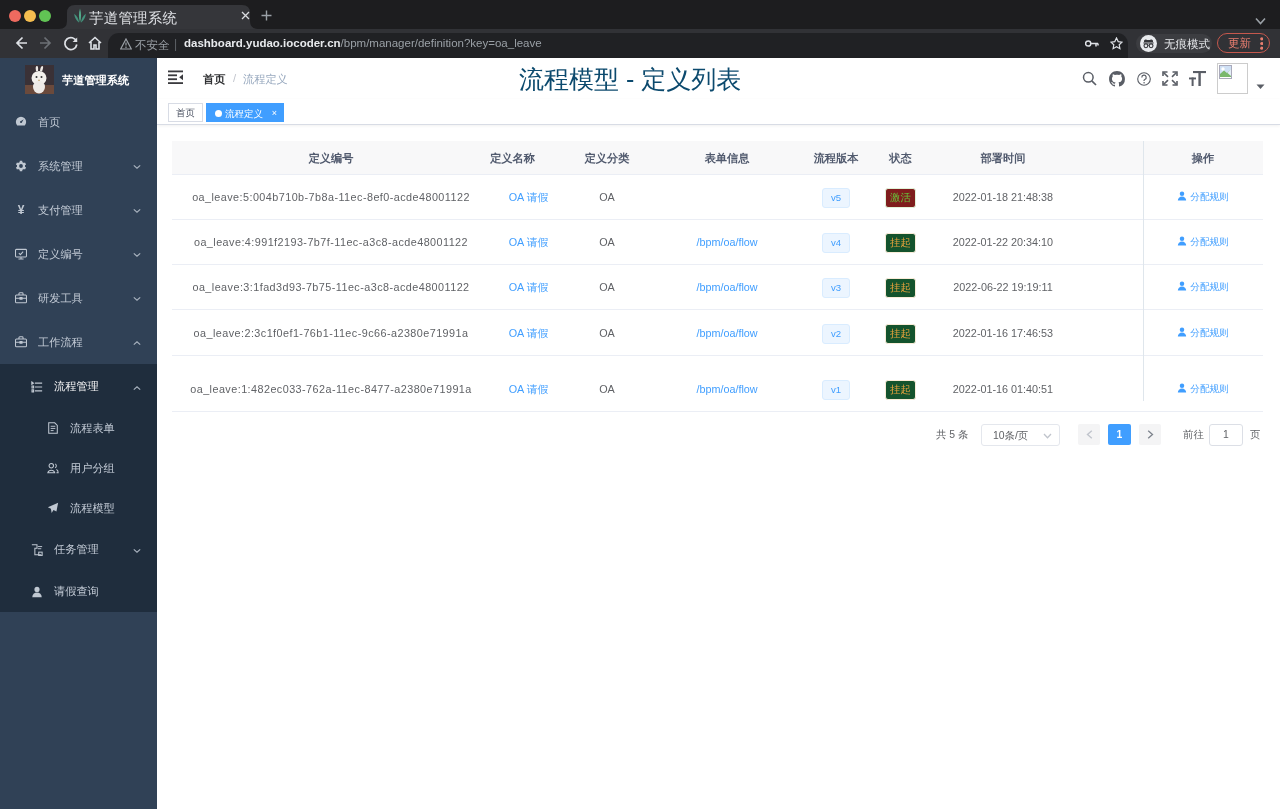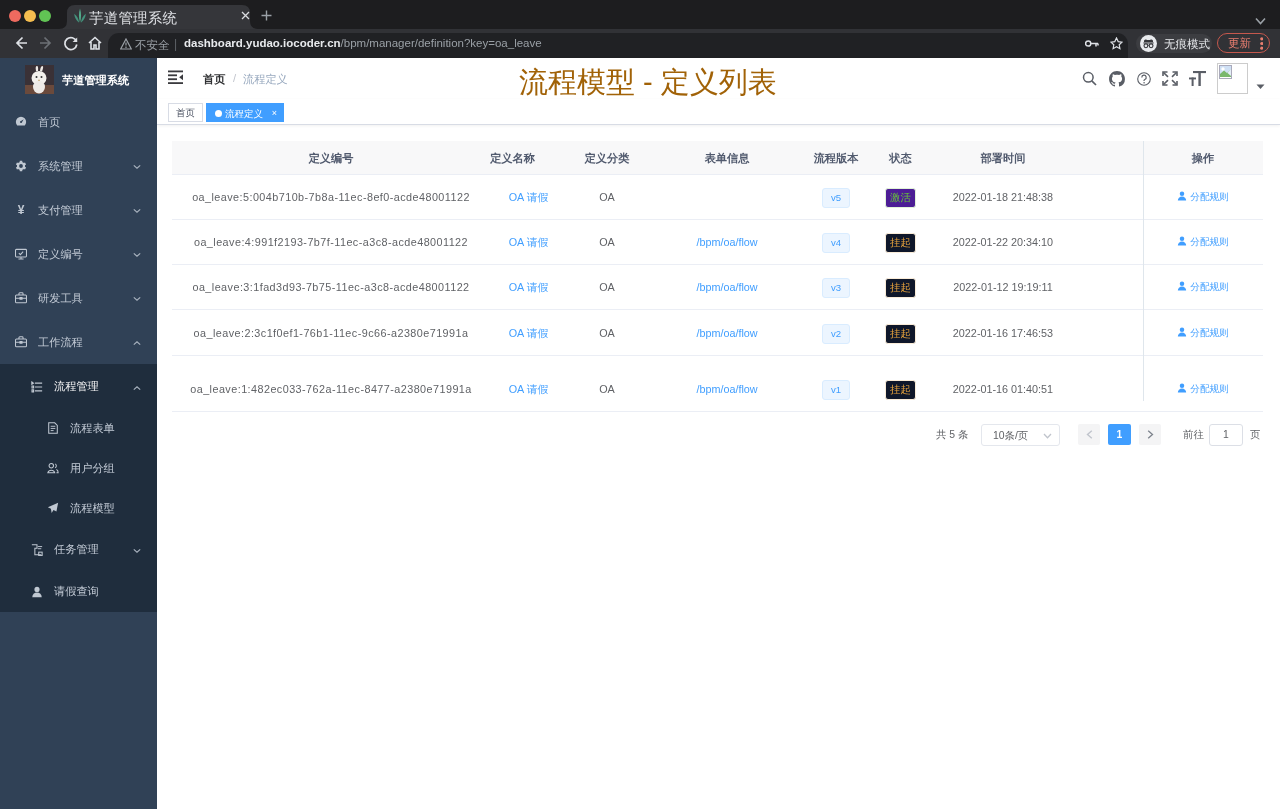--- a/index.html
+++ b/index.html
@@ -18,31 +18,31 @@
 #sidebar { left:0; top:58px; width:157px; height:751px; background:#304156; }
 #submenu { left:0; top:306px; width:157px; height:248px; background:#1f2d3d; }
 .mi { left:0; width:157px; height:44px; line-height:44px; color:#c3cbd6; font-size:11.2px; }
 .mi .txt { position:absolute; left:38px; top:0; }
 .mi .ic { position:absolute; left:15px; top:50%; margin-top:-6px; width:12px; height:12px; line-height:0; display:block; }
 .mi .arr { position:absolute; right:16px; top:50%; margin-top:-3px; width:8px; height:8px; }
 
 #navbar { left:157px; top:58px; width:1123px; height:41px; background:#fff; box-shadow:0 1px 4px rgba(0,21,41,.08); }
 #tagsbar { left:157px; top:99px; width:1123px; height:26px; background:#fff; border-bottom:1px solid #d8dce5; box-shadow:0 1px 3px 0 rgba(0,0,0,.06); }
 .tag { top:4px; height:19px; line-height:17px; font-size:9.5px; border:1px solid #d8dce5; background:#fff; color:#495060; padding:0 7px; position:absolute; }
-#redtitle { left:519px; top:63px; width:260px; font-size:29px; font-weight:500; color:#a16207; white-space:nowrap; }
+#redtitle { left:519px; top:63px; width:260px; font-size:25px; font-weight:500; color:#0c4a6e; white-space:nowrap; }
 
 #tablewrap { left:172px; top:141px; width:1091px; height:260px; font-size:10.8px; color:#606266; }
 .th { position:absolute; top:0; height:34px; line-height:34px; text-align:center; font-weight:bold; color:#515a6e; font-size:11.2px; }
 .row { position:absolute; left:0; width:1091px; height:45px; border-bottom:1px solid #ebeef5; }
 .cell { position:absolute; top:0; height:44px; line-height:44px; text-align:center; white-space:nowrap; }
 .link { color:#409eff; }
 .etag { display:inline-block; height:20px; line-height:18px; padding:0 6.5px; border-radius:3px; font-size:9.6px; border:1px solid; }
 .tblue { background:#ecf5ff; border-color:#d9ecff; color:#409eff; padding:0 8px; }
-.tgreen { background:#4c1d95; border-color:#e1f3d8; color:#67c23a; font-size:10.4px; padding:0 4px; }
-.tyellow { background:#0f172a; border-color:#faecd8; color:#e6a23c; font-size:10.4px; padding:0 4px; }
+.tgreen { background:#7f1d1d; border-color:#e1f3d8; color:#67c23a; font-size:10.4px; padding:0 4px; }
+.tyellow { background:#14532d; border-color:#faecd8; color:#e6a23c; font-size:10.4px; padding:0 4px; }
 
 #pager { top:424px; height:22px; font-size:10.4px; color:#606266; }
 .pbtn { position:absolute; top:0; width:22px; height:21px; border-radius:2px; background:#f4f4f5; text-align:center; line-height:21px; }
 </style>
 </head>
 <body>
 
 <div class="abs" id="tabstrip">
   <div class="abs light" style="left:9px; background:#ee6a5f;"></div>
   <div class="abs light" style="left:24px; background:#f5bd4f;"></div>
@@ -337,21 +337,21 @@
           <path d="M1 11.5 a5 5 0 0 1 10 0 z" fill="#409eff"></path>
         </svg>分配规则</div>
     </div>
     <div class="row" style="top:124.4px;">
       <div class="cell" style="left:0;width:318px;letter-spacing:0.45px;">oa_leave:3:1fad3d93-7b75-11ec-a3c8-acde48001122</div>
       <div class="cell link" style="left:318px;width:77px;">OA 请假</div>
       <div class="cell" style="left:395px;width:80px;">OA</div>
       <div class="cell link" style="left:475px;width:160px;">/bpm/oa/flow</div>
       <div class="cell" style="left:635px;width:58px;"><span class="etag tblue">v3</span></div>
       <div class="cell" style="left:693px;width:71px;"><span class="etag tyellow">挂起</span></div>
-      <div class="cell" style="left:764px;width:134px;">2022-01-12 19:19:11</div>
+      <div class="cell" style="left:764px;width:134px;">2022-06-22 19:19:11</div>
       <div class="cell link" style="left:971px;width:120px;font-size:9.6px;"><svg width="10" height="10" viewBox="0 0 12 12" style="vertical-align:-1px;margin-right:3px">
           <circle cx="6" cy="3.2" r="2.7" fill="#409eff"></circle>
           <path d="M1 11.5 a5 5 0 0 1 10 0 z" fill="#409eff"></path>
         </svg>分配规则</div>
     </div>
     <div class="row" style="top:169.60000000000002px;">
       <div class="cell" style="left:0;width:318px;letter-spacing:0.45px;">oa_leave:2:3c1f0ef1-76b1-11ec-9c66-a2380e71991a</div>
       <div class="cell link" style="left:318px;width:77px;">OA 请假</div>
       <div class="cell" style="left:395px;width:80px;">OA</div>
       <div class="cell link" style="left:475px;width:160px;">/bpm/oa/flow</div>

